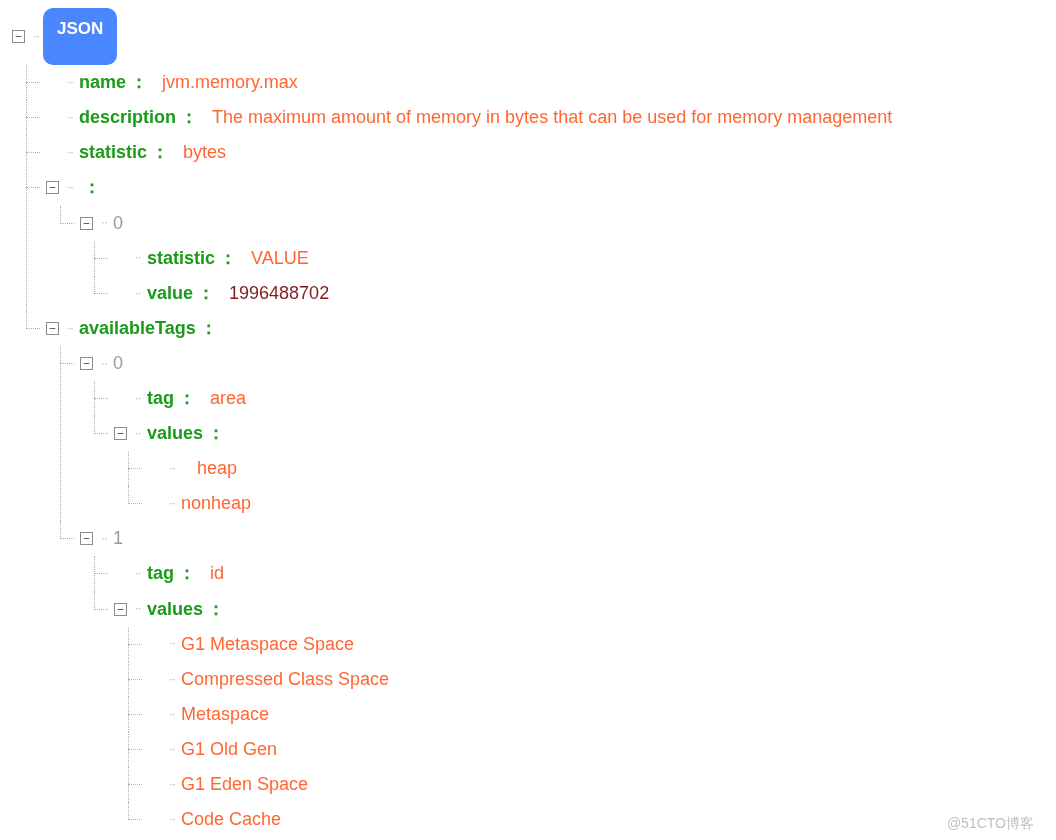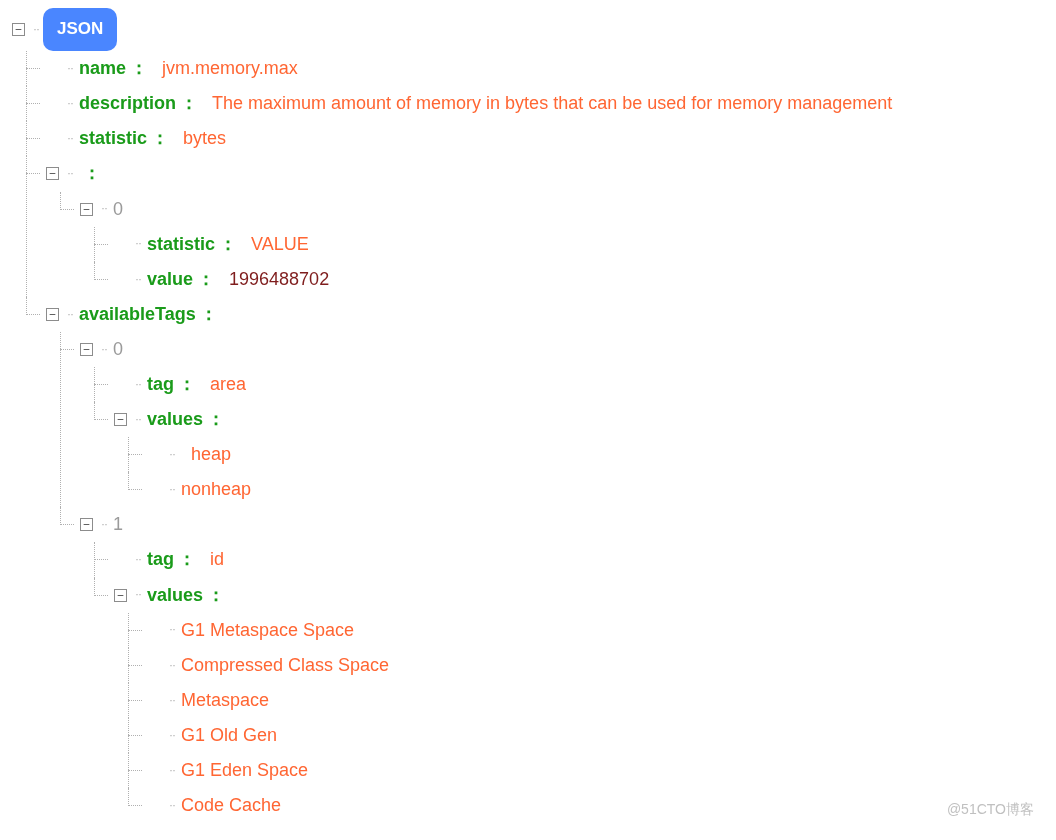--- a/index.html
+++ b/index.html
@@ -53,21 +53,21 @@
       font-family: monospace;
     }
     .dots { color: #b0b0b0; margin-right: 6px; font-size: 12px; letter-spacing: -1px; }
     .no-toggle { display:inline-block; width:13px; height:13px; margin-right: 8px; }
 
     .badge {
       background: #4a86ff;
       color: #fff;
       font-weight: 600;
       font-size: 17px;
-      padding: 4px 14px 6px;
+      padding: 4px 14px 20px;
       border-radius: 10px;
       display: inline-block;
       margin-left: -2px;
     }
     .key { color: #1a9b1a; font-weight: 700; }
     .colon { color: #1a9b1a; font-weight: 700; margin: 0 2px 0 4px; }
     .str { color: #ff6633; margin-left: 12px; }
     .idx { color: #9a9a9a; font-weight: 500; }
     .num { color: #7f1d1d; margin-left: 12px; }
     .watermark {
@@ -186,21 +186,21 @@
                 <span class="toggle">−</span>
                   <span class="dots">··</span>
                 <span class="key">values</span>
                   <span class="colon">：</span>
               </div>
               <div class="children">
                 <div class="node">
                     <div class="row">
                       <span class="no-toggle"></span>
                       <span class="dots">··</span>
-                      <span class="str" style="margin-left:10px">heap</span>
+                      <span class="str" style="margin-left:16px">heap</span>
                     </div>
                   </div>
                 <div class="node">
                     <div class="row">
                       <span class="no-toggle"></span>
                       <span class="dots">··</span>
                       <span class="str" style="margin-left:0">nonheap</span>
                     </div>
                   </div>
               </div>

